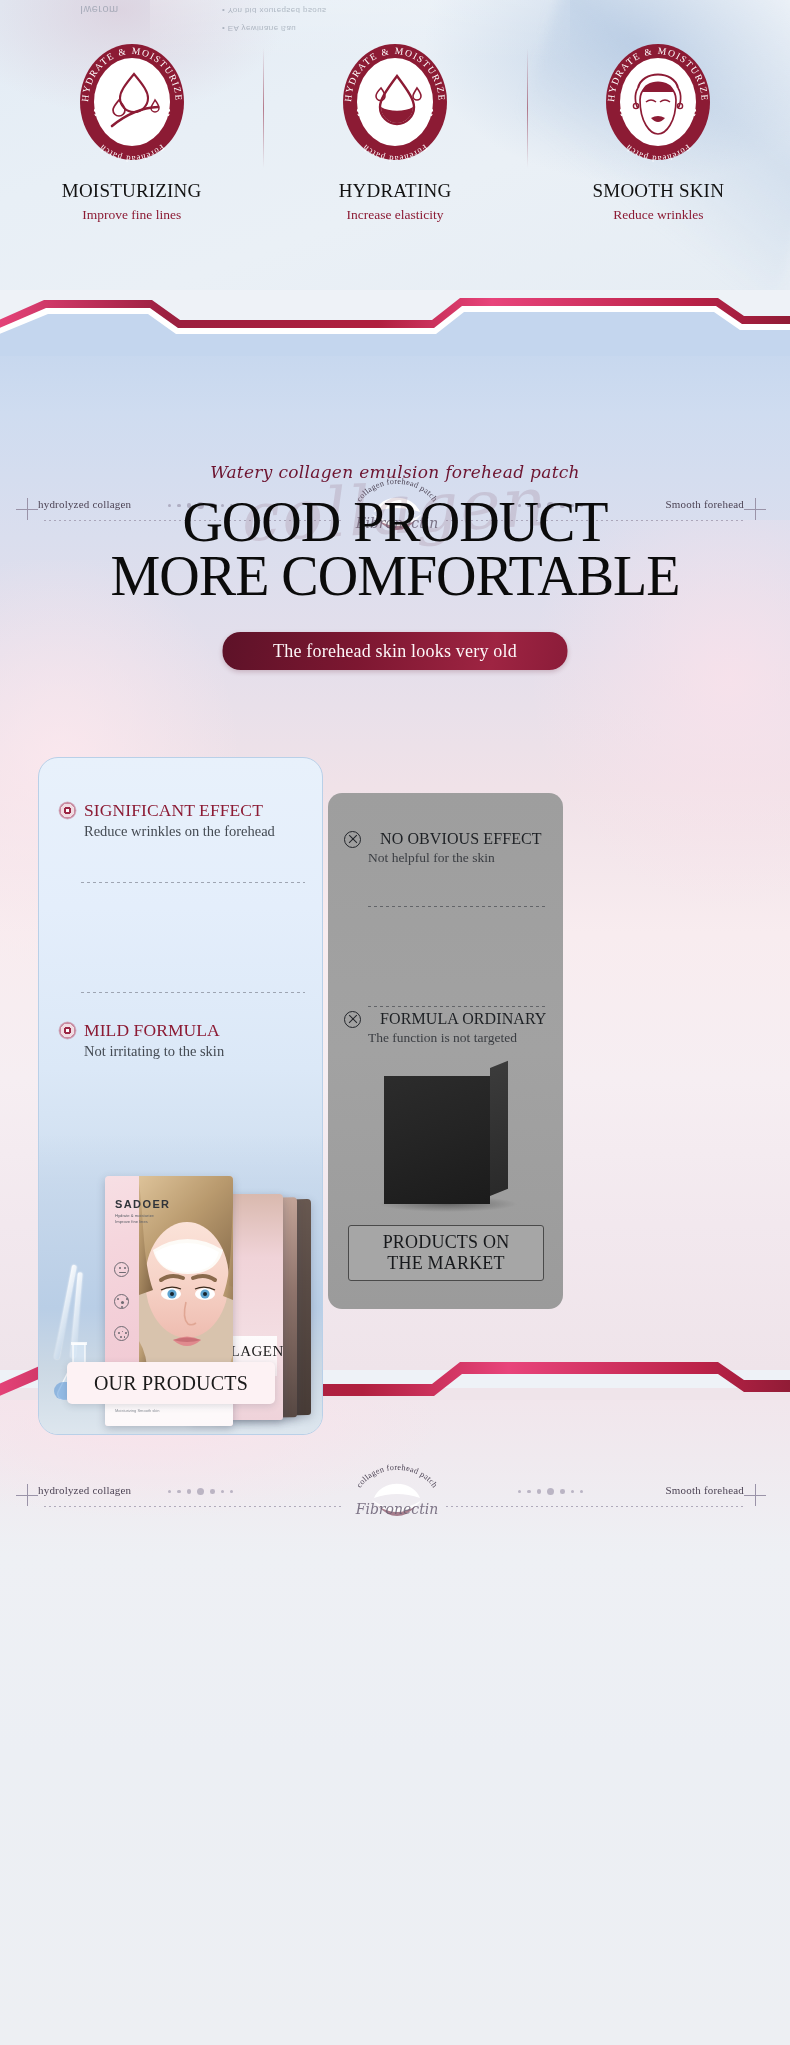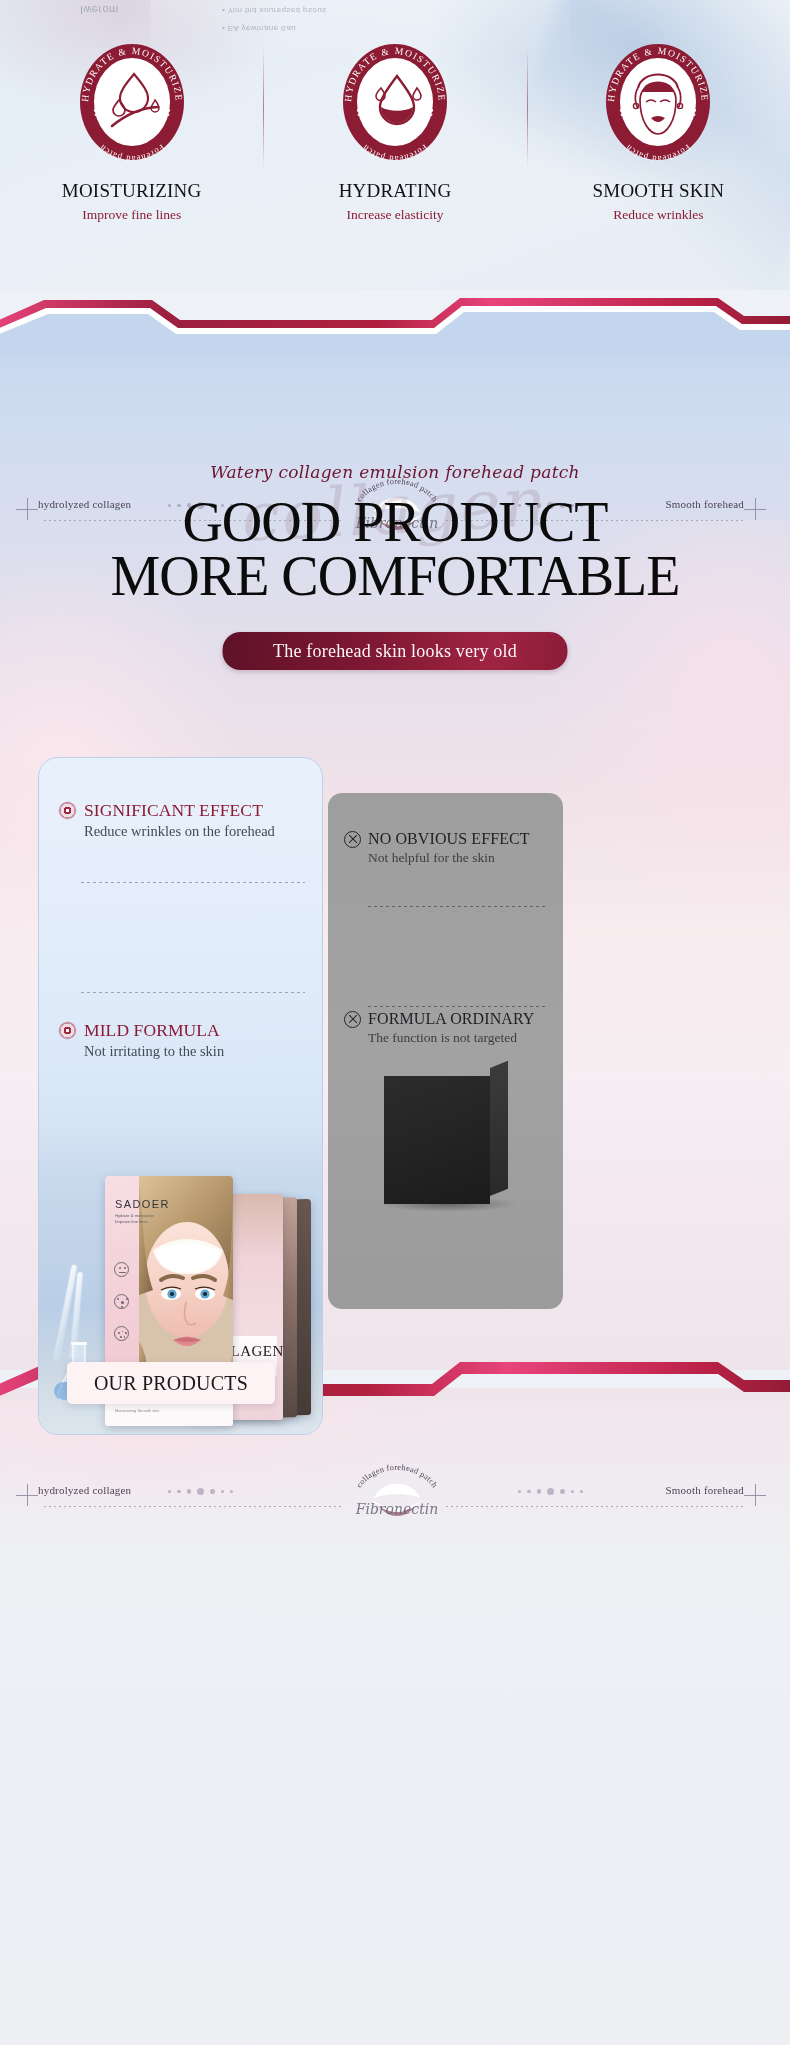--- a/index.html
+++ b/index.html
@@ -160,21 +160,21 @@
   }
   .feat-title { font-size: 17.5px; color: #8c1b34; letter-spacing: .1px; white-space: nowrap; }
   .feat-sub { margin-left: 25px; margin-top: 2px; font-size: 14.5px; color: #444a52; }
   .dashed {
     position: absolute; left: 42px; width: 224px; height: 1px;
     background-image: linear-gradient(90deg, #8d93a0 55%, rgba(255,255,255,0) 0%);
     background-size: 6px 1px; background-repeat: repeat-x; opacity: .8;
   }
 
   .bfeat { position: absolute; left: 16px; width: 210px; }
-  .bfeat-head { display: flex; align-items: center; gap: 7px; }
+  .bfeat-head { display: flex; align-items: center; gap: 19px; }
   .x-ico {
     width: 17px; height: 17px; flex: none; border-radius: 50%;
     border: 1.2px solid #22252a; position: relative;
   }
   .x-ico::before, .x-ico::after {
     content: ""; position: absolute; left: 50%; top: 50%; width: 11px; height: 1.2px;
     background: #22252a; transform-origin: 50% 50%;
   }
   .x-ico::before { transform: translate(-50%,-50%) rotate(45deg); }
   .x-ico::after  { transform: translate(-50%,-50%) rotate(-45deg); }
@@ -229,21 +229,21 @@
   .bk-word {
     position: absolute; left: 8px; bottom: 60px; font-size: 15px; letter-spacing: .5px;
     color: #1b1b1b; font-family: "Liberation Serif", serif;
   }
   .sachet-front {
     left: 66px; bottom: 8px; width: 128px; height: 250px;
     background: linear-gradient(165deg, #f7dfe4 0%, #f5d6dd 24%, #f2cdd6 58%, #efc6d1 100%);
   }
   .brand {
     position: absolute; left: 10px; top: 22px; font-size: 11px; letter-spacing: 1.4px;
-    color: #30343a; font-family: "Liberation Sans", sans-serif; font-weight: 400;
+    color: #30343a; font-family: "Liberation Sans", sans-serif; font-weight: 700;
   }
   .brand-sub {
     position: absolute; left: 10px; top: 37px; width: 46px; font-size: 4.2px; line-height: 1.5;
     color: #5c6068; font-family: "Liberation Sans", sans-serif;
   }
   .ico-col { position: absolute; left: 9px; top: 86px; display: flex; flex-direction: column; gap: 17px; }
   .mini-ico {
     width: 15px; height: 15px; border-radius: 50%; border: 1px solid #6e6a72; position: relative;
   }
   .mini-ico span { position:absolute; background:#6e6a72; border-radius:50%; }
@@ -508,20 +508,24 @@
       </div>
       <div class="bfeat-sub">The function is not targeted</div>
     </div>
 
     <div class="blackbox">
       <div class="bb-shadow"></div>
       <div class="bb-side"></div>
       <div class="bb-front"></div>
     </div>
 
+    <div class="btn-market">
+      <span>PRODUCTS ON</span>
+      <span>THE MARKET</span>
+    </div>
   </div>
 
   <div class="card-good">
 
     <div class="feat" style="top:42px;">
       <div class="feat-head">
         <span class="dot-ico"></span>
         <span class="feat-title">SIGNIFICANT EFFECT</span>
       </div>
       <div class="feat-sub">Reduce wrinkles on the forehead</div>

